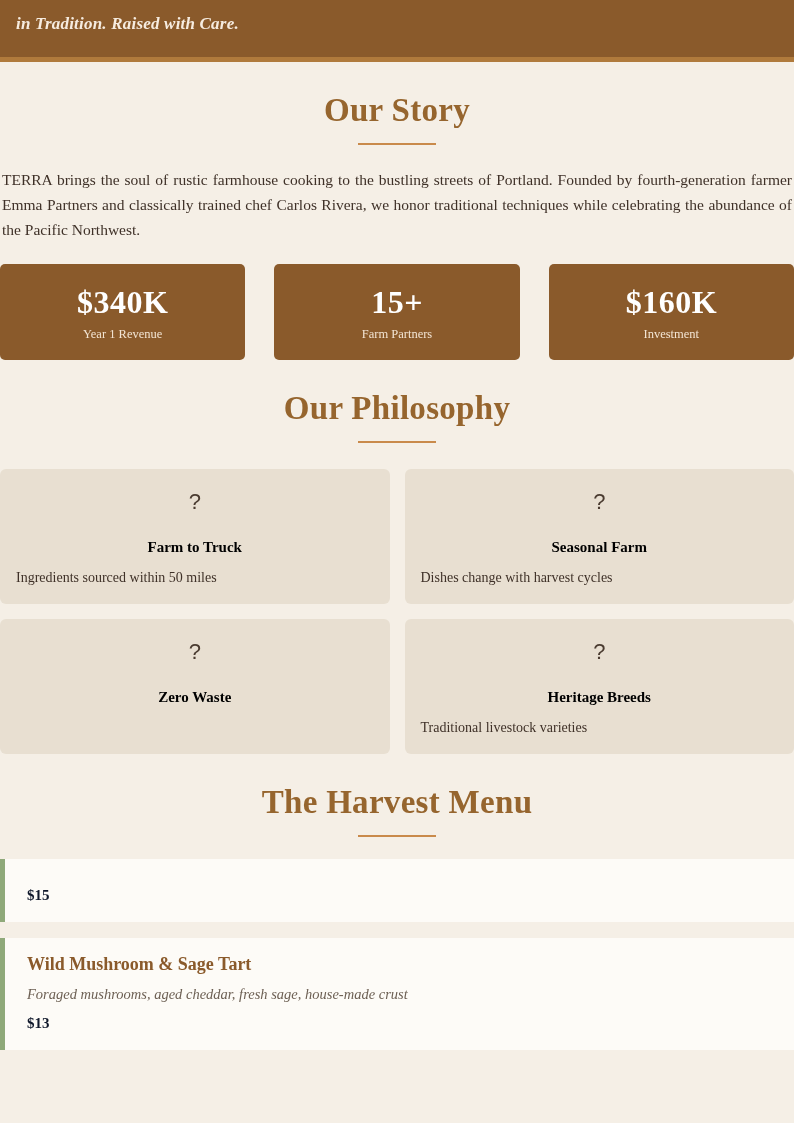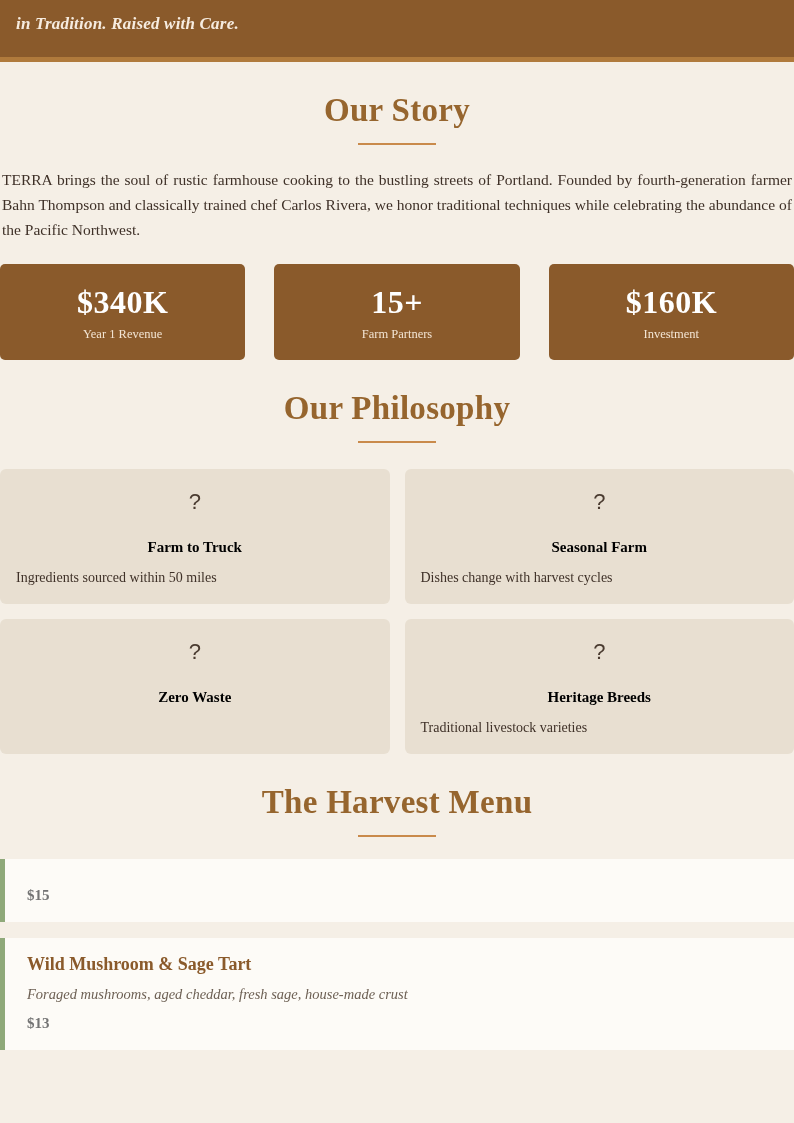--- a/index.html
+++ b/index.html
@@ -143,40 +143,40 @@
     font-weight: bold;
     font-size: 18px;
   }
   .menu-desc {
     font-style: italic;
     color: #6d6054;
     font-size: 14.5px;
     margin-top: 11px;
   }
   .menu-price {
-    color: #737373;
+    color: #0f172a;
     font-weight: bold;
     font-size: 15px;
     margin-top: 12px;
   }
 </style>
 </head>
 <body>
 
 <div class="page">
 
   <div class="hero">
     <div class="hero-tagline">in Tradition. Raised with Care.</div>
     <div class="hero-rule"></div>
   </div>
 
   <div class="section">
     <div class="section-title">Our Story</div>
     <div class="title-underline"></div>
-    <p class="story-text">TERRA brings the soul of rustic farmhouse cooking to the bustling streets of Portland. Founded by fourth-generation farmer Bahn Thompson and classically trained chef Carlos Rivera, we honor traditional techniques while celebrating the abundance of the Pacific Northwest.</p>
+    <p class="story-text">TERRA brings the soul of rustic farmhouse cooking to the bustling streets of Portland. Founded by fourth-generation farmer Emma Partners and classically trained chef Carlos Rivera, we honor traditional techniques while celebrating the abundance of the Pacific Northwest.</p>
   </div>
 
   <div class="stats">
     <div class="stat">
       <div class="stat-value">$340K</div>
       <div class="stat-label">Year 1 Revenue</div>
     </div>
     <div class="stat">
       <div class="stat-value">15+</div>
       <div class="stat-label">Farm Partners</div>

